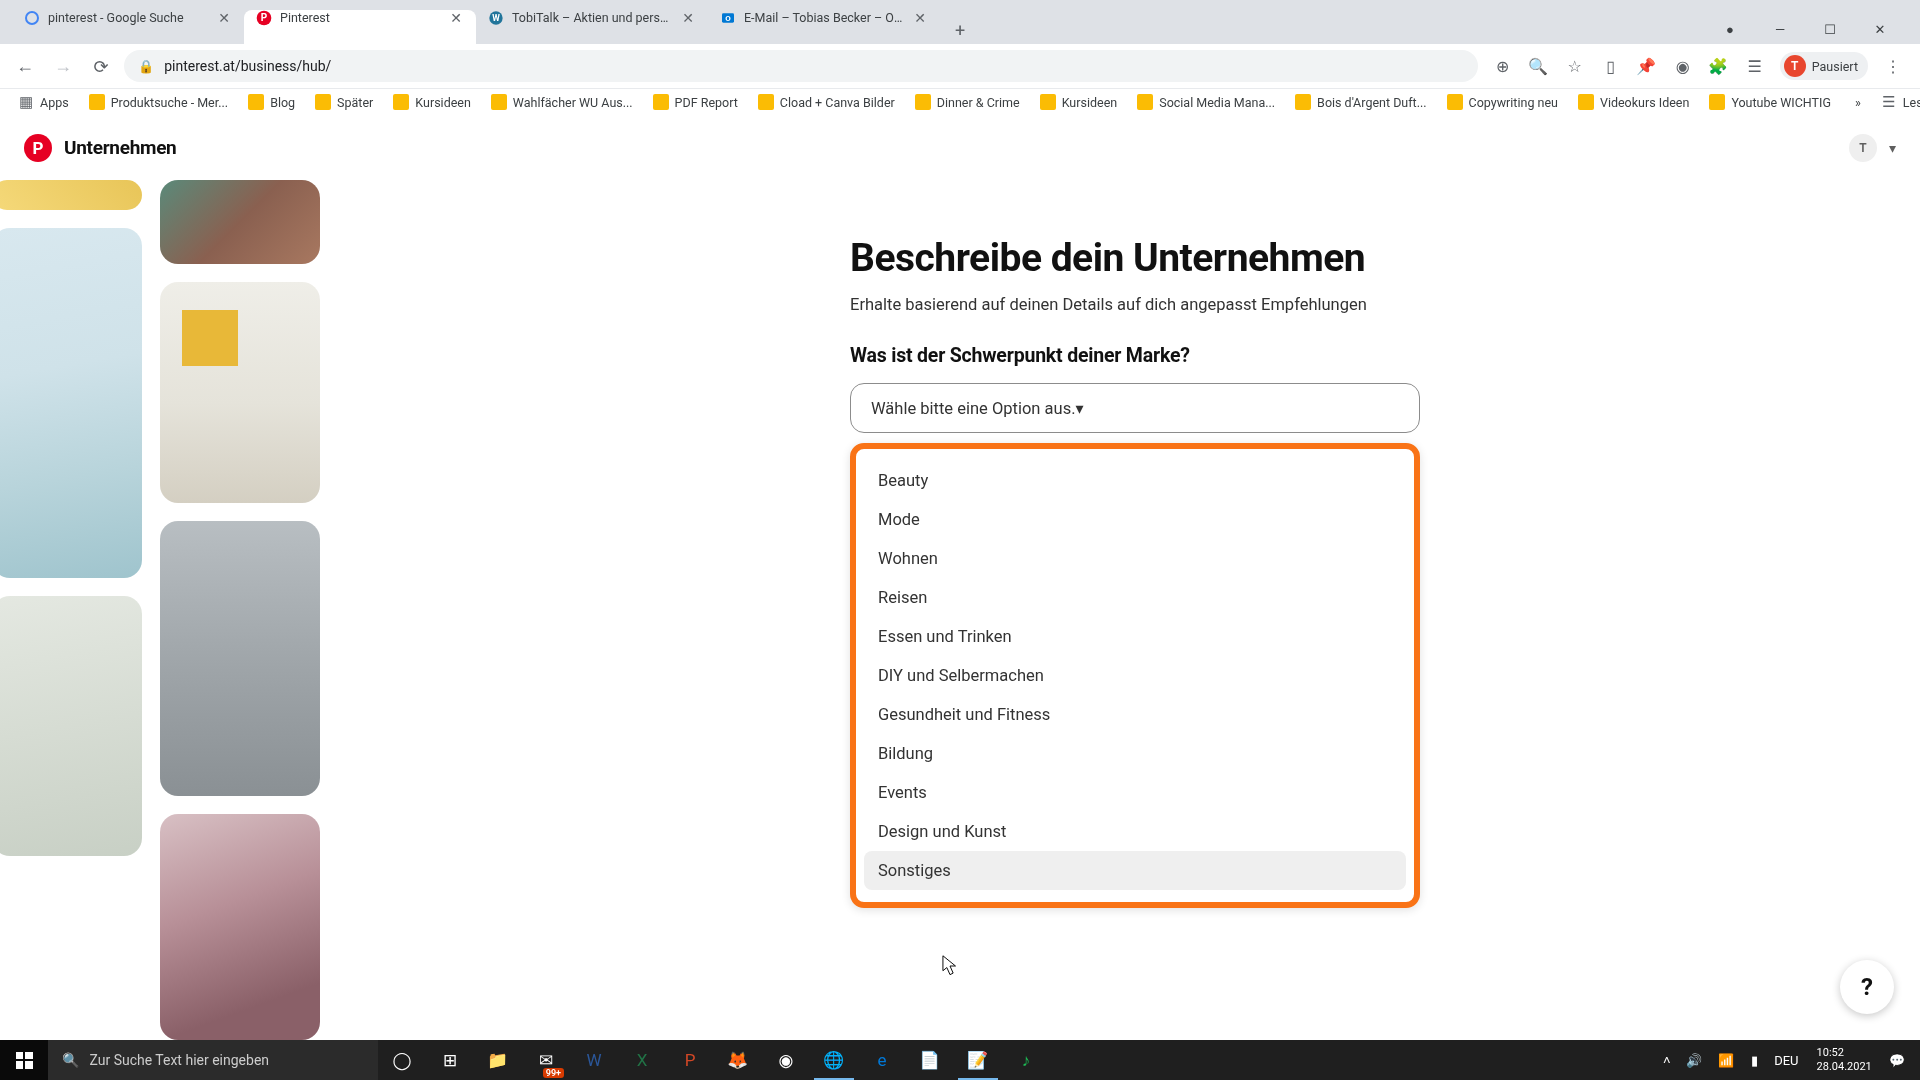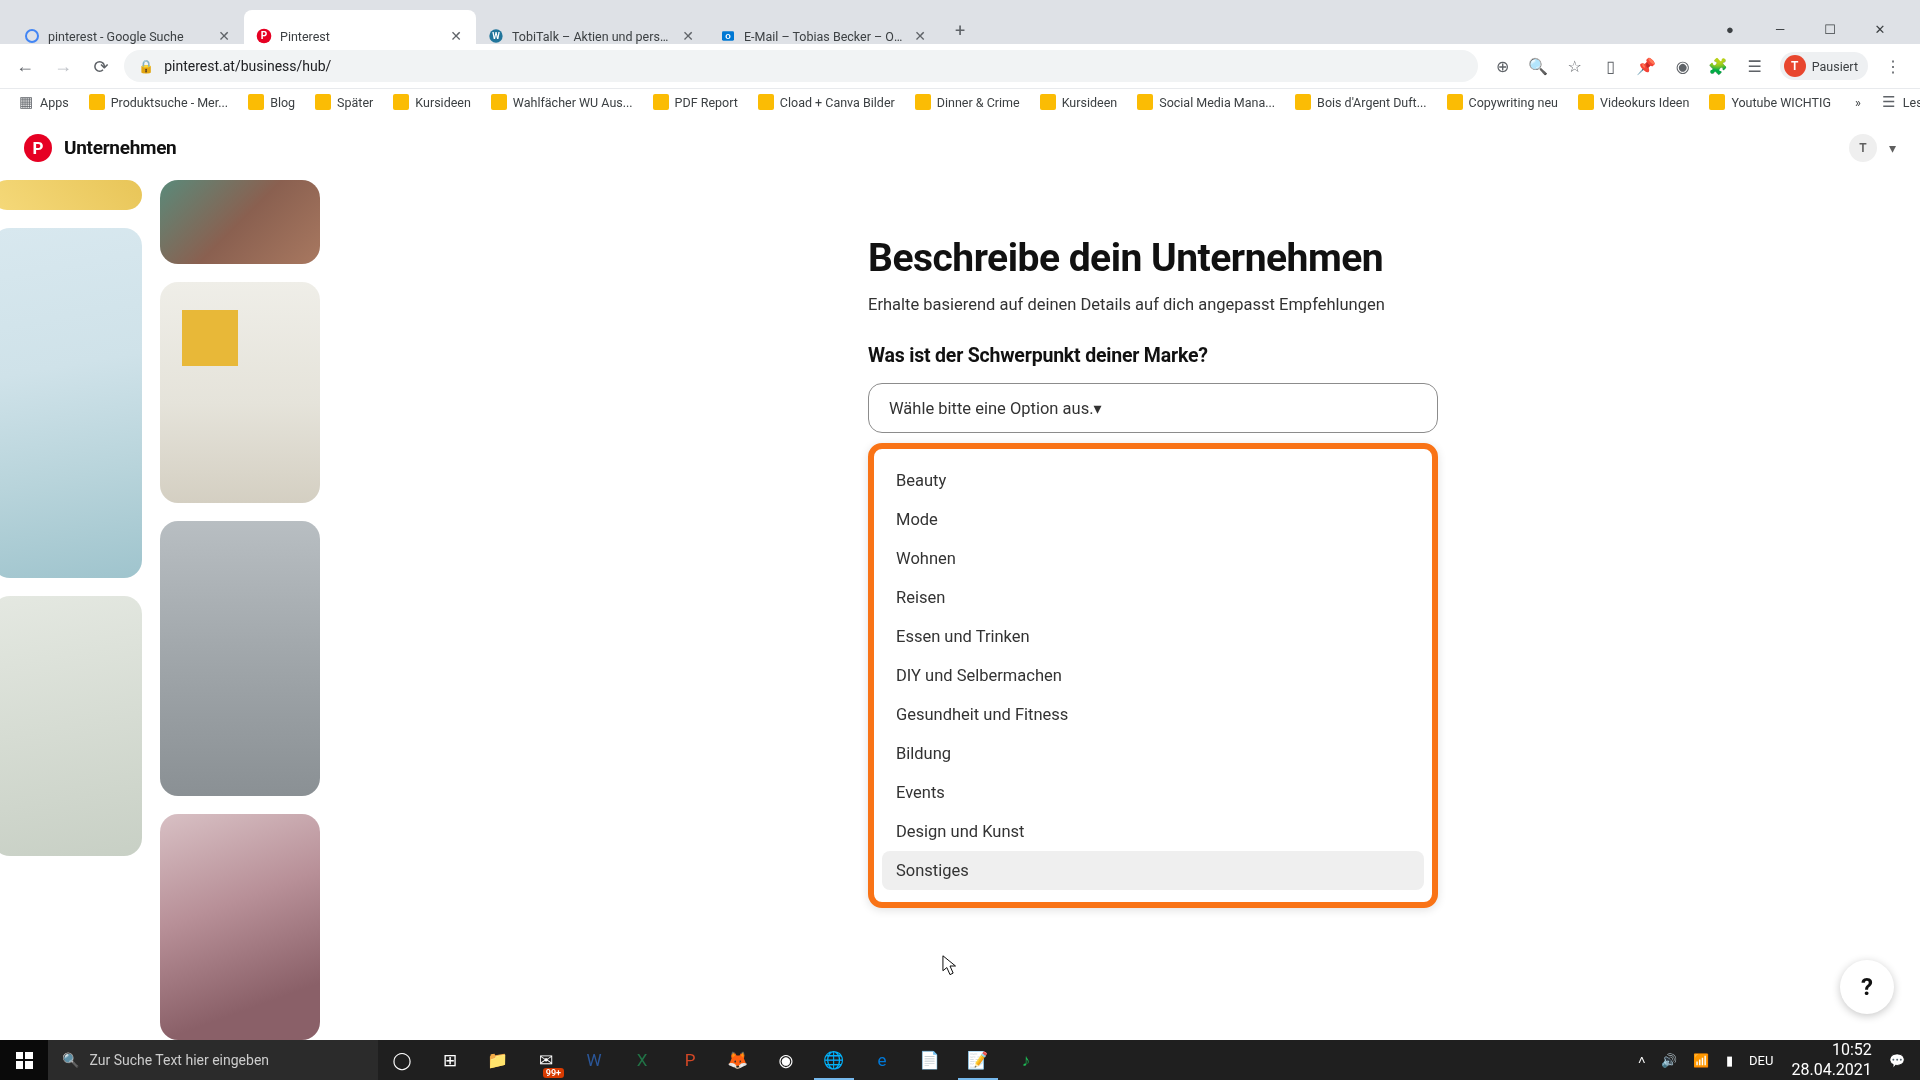--- a/index.html
+++ b/index.html
@@ -1,21 +1,21 @@
 <!DOCTYPE html>
 <html><head>
 <meta charset="utf-8">
 <style>
 *{box-sizing:border-box;margin:0;padding:0;font-family:-apple-system,BlinkMacSystemFont,"Segoe UI",Roboto,Arial,sans-serif}
 body{width:1920px;height:1080px;overflow:hidden;background:#fff;transform-origin:top left}
 
 
 .browser-chrome{background:#dee1e6;height:115px;border-bottom:1px solid #c7c7c7}
 .tab-strip{display:flex;height:44px;align-items:end;padding-left:12px;padding-right:12px;padding-top:9px}
-.tab{display:flex;align-items:flex-end;gap:8px;height:34px;padding:0 12px;font-size:12.5px;color:#3c4043;min-width:232px;max-width:232px;border-radius:8px 8px 0 0;position:relative}
+.tab{display:flex;align-items:flex-start;gap:8px;height:34px;padding:0 12px;font-size:12.5px;color:#3c4043;min-width:232px;max-width:232px;border-radius:8px 8px 0 0;position:relative}
 .tab.active{background:#fff}
 .tab .favicon{width:16px;height:16px;flex:none;display:flex;align-items:center;justify-content:center}
 .tab .tab-title{white-space:nowrap;overflow:hidden;text-overflow:ellipsis;flex:1}
 .tab .tab-close{width:16px;height:16px;flex:none;color:#5f6368;font-size:14px;display:flex;align-items:center;justify-content:center;border-radius:50%}
 .newtab{width:28px;height:28px;display:flex;align-items:center;justify-content:center;color:#5f6368;font-size:18px;margin-left:6px}
 .window-controls{margin-left:auto;display:flex;gap:6px;align-items:center;padding-right:6px}
 .window-controls .wc{width:44px;height:30px;display:flex;align-items:center;justify-content:center;color:#3c4043;font-size:13px}
 .addr-row{background:#fff;height:44px;display:flex;align-items:center;padding:0 10px;gap:8px}
 .nav-btn{width:30px;height:30px;display:flex;align-items:center;justify-content:center;color:#5f6368;font-size:18px;border-radius:50%}
 .nav-btn.disabled{color:#bdc1c6}
@@ -48,21 +48,21 @@
 .pin{width:100%;border-radius:18px}
 .pin.a{height:30px;background:linear-gradient(45deg,#f5d97a,#e8c558)}
 .pin.b{height:350px;background:linear-gradient(170deg,#d8e8ef 0%,#cfe2e9 40%,#b8d4db 70%,#9fc4cd 100%)}
 .pin.c{height:260px;background:linear-gradient(170deg,#e4e8e1,#c8d0c5)}
 .pin.d{height:85px;background:linear-gradient(135deg,#5a8a7a 0%,#8a6050 50%,#a87860 100%)}
 .pin.e{height:225px;background:linear-gradient(180deg,#efeee8 0%,#e5e3da 55%,#d4cfc2 100%);position:relative}
 .pin.e::after{content:"";position:absolute;left:22px;top:28px;width:56px;height:56px;background:#e8b838}
 .pin.f{height:280px;background:linear-gradient(180deg,#b8bec2 0%,#a0a6aa 50%,#8a9094 100%)}
 .pin.g{height:230px;background:linear-gradient(160deg,#d8c0c4 0%,#b89098 40%,#8a6068 80%)}
 
-.form-wrap{position:absolute;left:868px;top:120px;width:570px}
+.form-wrap{position:absolute;left:850px;top:120px;width:570px}
 .h1{font-size:39px;font-weight:700;color:#111;line-height:1.18;letter-spacing:-.5px;margin-bottom:14px}
 .sub{font-size:16.5px;color:#333;margin-bottom:30px}
 .q{font-size:19.5px;font-weight:700;color:#111;margin-bottom:16px;letter-spacing:-.2px}
 .select{width:100%;height:50px;border:1.5px solid #8c8c8c;border-radius:14px;display:flex;align-items:center;padding:0 20px;font-size:16.5px;color:#333;justify-content:flex-start;cursor:pointer}
 .select .caret{font-size:16px;color:#333}
 
 .dropdown{margin-top:10px;width:100%;border:6px solid #f97316;border-radius:14px;background:#fff;box-shadow:0 2px 10px rgba(0,0,0,.12);padding:12px 8px}
 .opt{padding:10px 14px;font-size:16.5px;color:#333;border-radius:8px;cursor:pointer}
 .opt.hover{background:#efefef}
 
@@ -76,21 +76,21 @@
 .start{width:48px;height:40px;display:flex;align-items:center;justify-content:center;background:#0a0a0a}
 .start-grid{width:17px;height:17px;display:grid;grid-template-columns:1fr 1fr;grid-template-rows:1fr 1fr;gap:1.5px}
 .start-grid span{background:#fff}
 .search{flex:none;width:330px;height:40px;background:#2b2b2b;display:flex;align-items:center;gap:10px;padding:0 14px;color:#ccc;font-size:14px}
 .task-icons{display:flex;align-items:center;height:40px}
 .ti{width:48px;height:40px;display:flex;align-items:center;justify-content:center;font-size:17px;position:relative}
 .ti.active::after{content:"";position:absolute;bottom:0;left:4px;right:4px;height:2px;background:#76b9ed}
 .ti .badge{position:absolute;bottom:2px;right:6px;background:#d83b01;color:#fff;font-size:9px;padding:0 3px;border-radius:3px;font-weight:600}
 .tray{margin-left:auto;display:flex;align-items:center;gap:4px;padding-right:8px}
 .tray .tr{padding:0 6px;height:40px;display:flex;align-items:center;justify-content:center;font-size:13px;color:#fff}
-.clock{display:flex;flex-direction:column;align-items:flex-end;padding:0 8px;font-size:16px;line-height:1.25;color:#fff}
+.clock{display:flex;flex-direction:column;align-items:flex-start;padding:0 8px;font-size:11px;line-height:1.25;color:#fff}
 </style>
 </head>
 <body>
 
 <div class="browser-chrome">
   <div class="tab-strip">
     <div class="tab">
       <span class="favicon">
           <svg viewBox="0 0 24 24" width="16" height="16">
             <circle cx="12" cy="12" r="9" fill="none" stroke="#4285f4" stroke-width="3"></circle>

